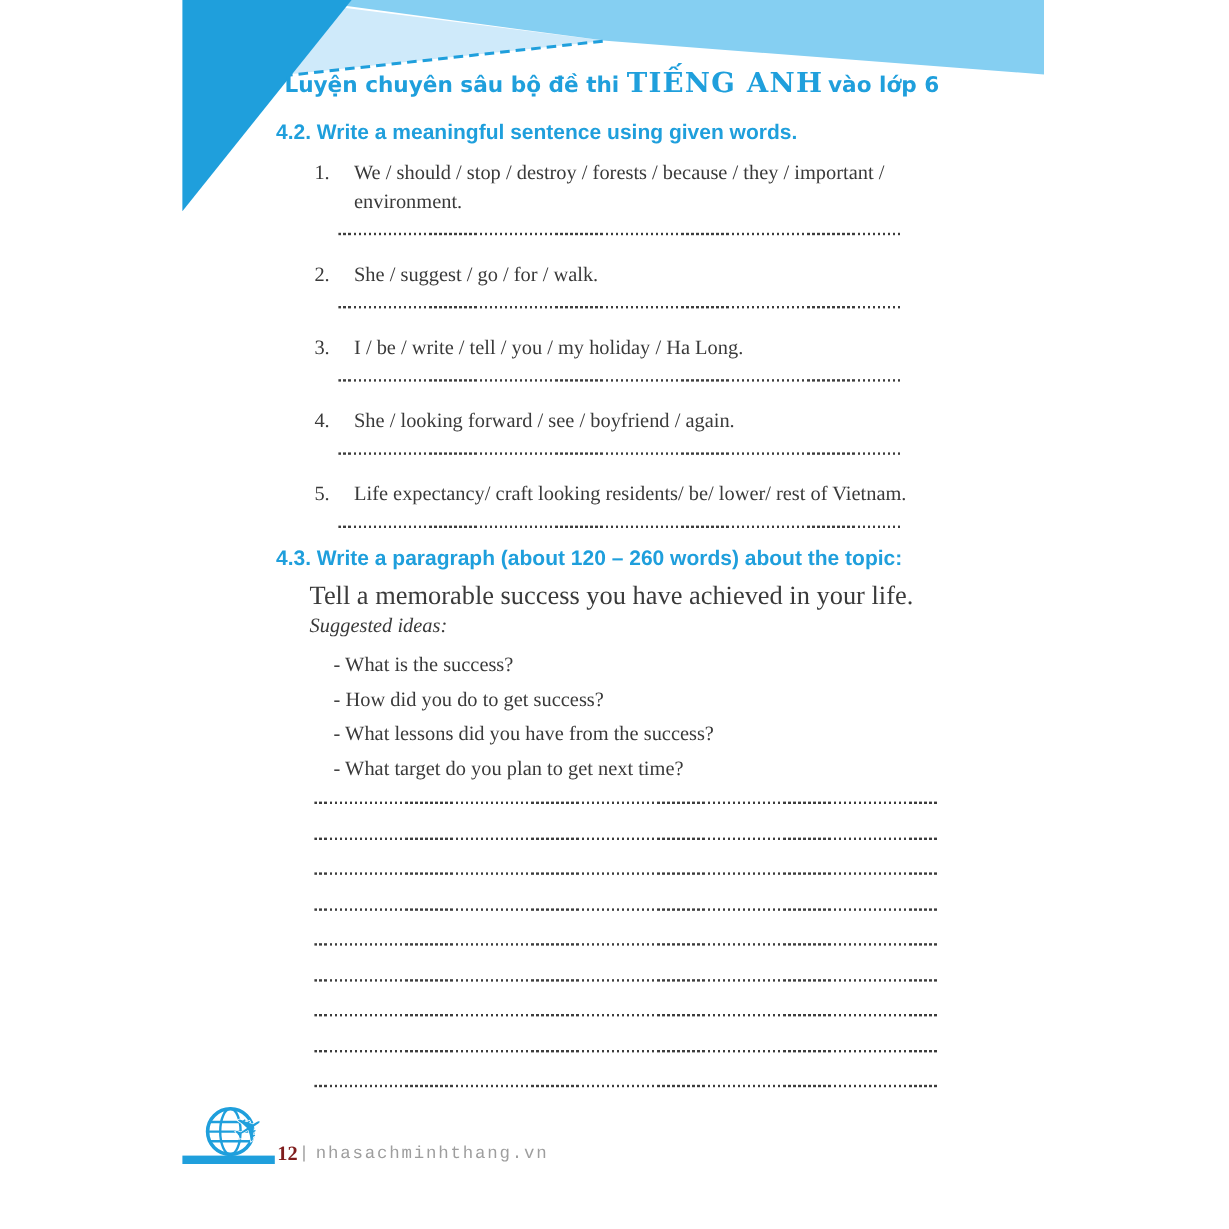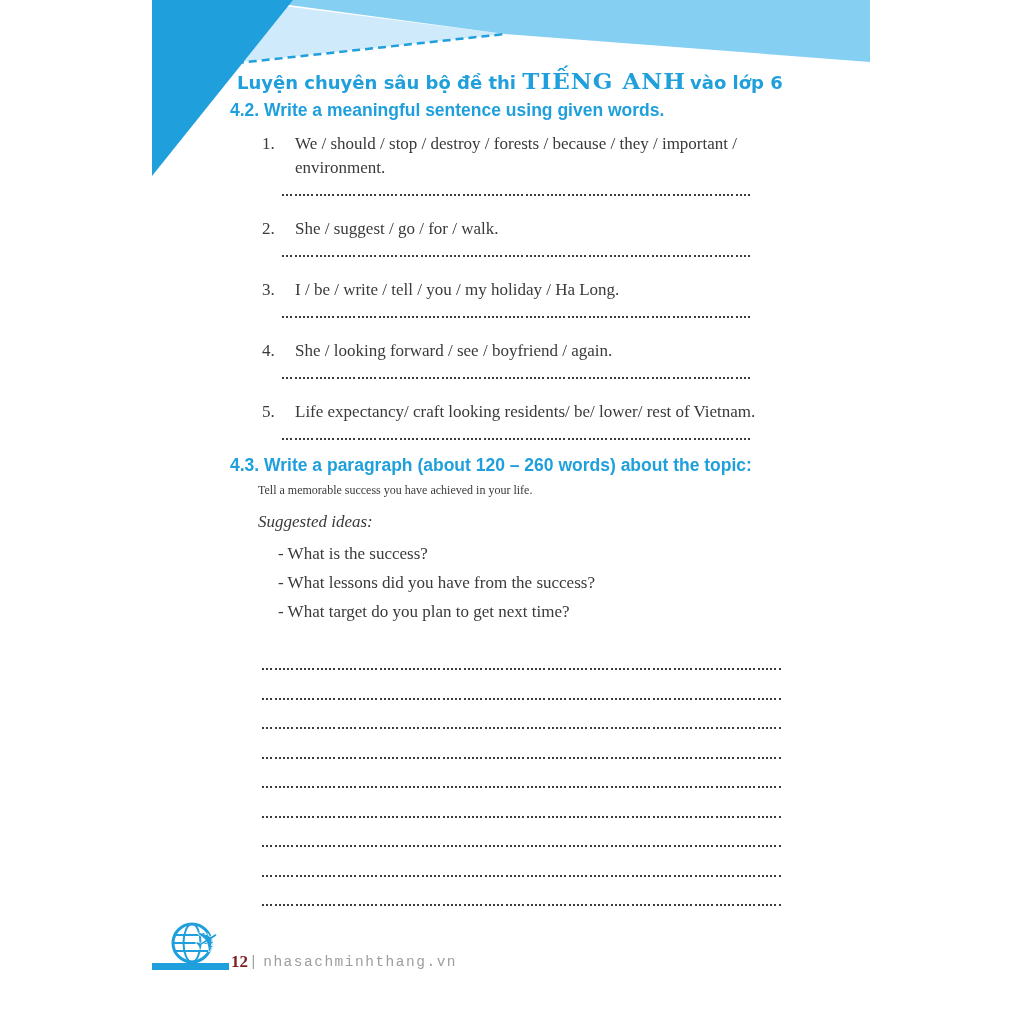--- a/index.html
+++ b/index.html
@@ -9,38 +9,38 @@
     --text:#3a3a3a;
     --footer-gray:#9e9e9e;
   }
   *{margin:0;padding:0;box-sizing:border-box;}
   html,body{background:#ffffff;}
   body{font-family:"Liberation Serif", serif;color:var(--text);}
   .page{position:relative;width:1024px;height:1024px;background:#ffffff;overflow:hidden;}
 
   .deco{position:absolute;top:0;left:0;}
 
-  .title{position:absolute;left:237px;top:56px;white-space:nowrap;color:var(--accent-blue);margin-top:11px;}
+  .title{position:absolute;left:237px;top:56px;white-space:nowrap;color:var(--accent-blue);}
   .title .t-reg{font-family:"DejaVu Sans", sans-serif;font-weight:bold;font-size:18px;}
   .title .t-big{font-family:"DejaVu Serif", serif;font-weight:900;font-size:23px;letter-spacing:1px;}
 
   .sec-heading{position:absolute;font-family:"Liberation Sans", sans-serif;font-weight:bold;
     font-size:17.5px;color:var(--accent-blue);white-space:nowrap;}
   .h42{left:230px;top:100px;}
   .h43{left:230px;top:455px;}
 
   .items{position:absolute;left:230px;top:126px;width:575px;font-size:17px;line-height:24px;}
   .item{position:relative;margin-top:21px;}
   .items .item:nth-of-type(1){margin-top:6px;}
   .item .num{position:absolute;left:32px;top:0;}
   .item .text{display:block;margin-left:65px;width:514px;}
   .dotline{height:2px;background:repeating-linear-gradient(90deg,#3c3c3c 0 2px,transparent 2px 4.2px);}
   .item-dots{margin-left:52px;width:468px;margin-top:14px;}
 
-  .topic{position:absolute;left:258px;top:483px;font-size:12px;}
+  .topic{position:absolute;left:258px;top:483px;font-size:22px;}
   .suggested{position:absolute;left:258px;top:512px;font-size:17px;font-style:italic;text-align:right;}
   .bullets{position:absolute;left:278px;top:539px;font-size:17px;}
   .bullet{height:29px;line-height:29px;white-space:nowrap;}
 
   .answer-lines{position:absolute;left:262px;top:668px;width:520px;}
   .longline{width:520px;margin-bottom:27.5px;}
 
   .footer-bar{position:absolute;left:152px;top:963px;width:77px;height:7px;background:var(--accent-blue);}
   .footer-logo{position:absolute;left:166px;top:916px;}
   .page-num{position:absolute;left:231px;top:952px;font-family:"Liberation Serif",serif;
@@ -105,20 +105,21 @@
   <div class="sec-heading h43">4.3. Write a paragraph (about 120 – 260 words) about the topic:</div>
 
   <div class="topic">Tell a memorable success you have achieved in your life.</div>
 
   <div class="suggested">Suggested ideas:</div>
 
   <div class="bullets">
 
       <div class="bullet">- What is the success?</div>
 
+      <div class="bullet">- How did you do to get success?</div>
 
       <div class="bullet">- What lessons did you have from the success?</div>
 
       <div class="bullet">- What target do you plan to get next time?</div>
     </div>
 
   <div class="answer-lines">
       <div class="dotline longline"></div>
       <div class="dotline longline"></div>
       <div class="dotline longline"></div>

